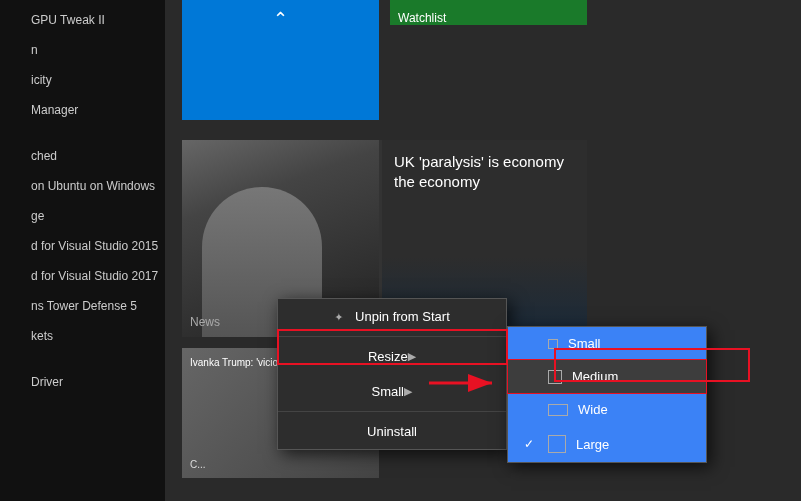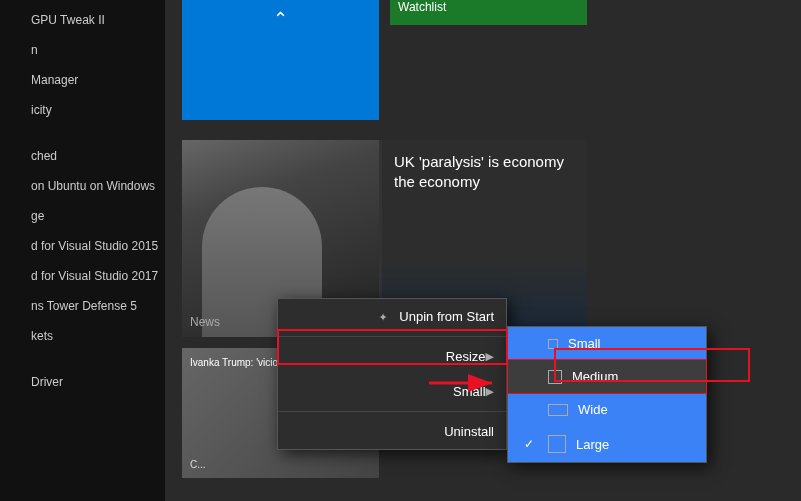--- a/index.html
+++ b/index.html
@@ -60,21 +60,21 @@
     }
 
     .tile-watchlist {
       position: absolute;
       left: 225px;
       top: 0;
       width: 197px;
       height: 25px;
       background: #1a7a2a;
       display: flex;
-      align-items: flex-start;
+      align-items: flex-end;
       padding: 0 8px;
       font-size: 12px;
     }
 
     
     .tile-news {
       position: absolute;
       left: 17px;
       top: 140px;
       width: 405px;
@@ -203,21 +203,21 @@
       z-index: 100;
       box-shadow: 4px 4px 16px rgba(0,0,0,0.7);
     }
     .context-menu-item {
       padding: 10px 12px;
       font-size: 13px;
       color: #fff;
       cursor: pointer;
       display: flex;
       align-items: center;
-      justify-content: flex-end;
+      justify-content: center;
     }
     .context-menu-item .arrow {
       font-size: 11px;
       color: #aaa;
     }
     .context-menu-separator {
       height: 1px;
       background: #444;
       margin: 2px 0;
     }
@@ -318,22 +318,22 @@
 </head>
 <body>
 
 <div class="right-bg">
   <div class="right-bg-photo"></div>
 </div>
 
 <div class="sidebar">
   <div class="sidebar-item">GPU Tweak II</div>
   <div class="sidebar-item">n</div>
+  <div class="sidebar-item">icity</div>
   <div class="sidebar-item">Manager</div>
-  <div class="sidebar-item">icity</div>
   <div class="sidebar-item"></div>
   <div class="sidebar-item">ched</div>
   <div class="sidebar-item">on Ubuntu on Windows</div>
   <div class="sidebar-item">ge</div>
   <div class="sidebar-item">d for Visual Studio 2015</div>
   <div class="sidebar-item">d for Visual Studio 2017</div>
   <div class="sidebar-item">ns Tower Defense 5</div>
   <div class="sidebar-item">kets</div>
   <div class="sidebar-item"></div>
   <div class="sidebar-item">Driver</div>

